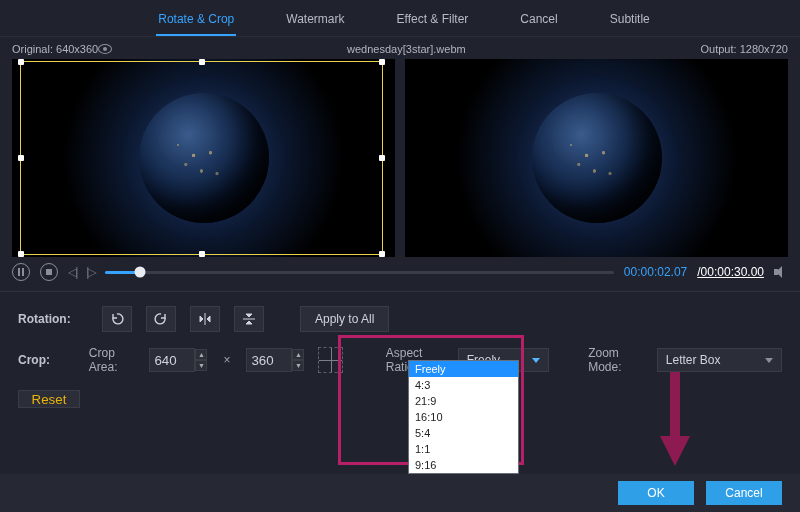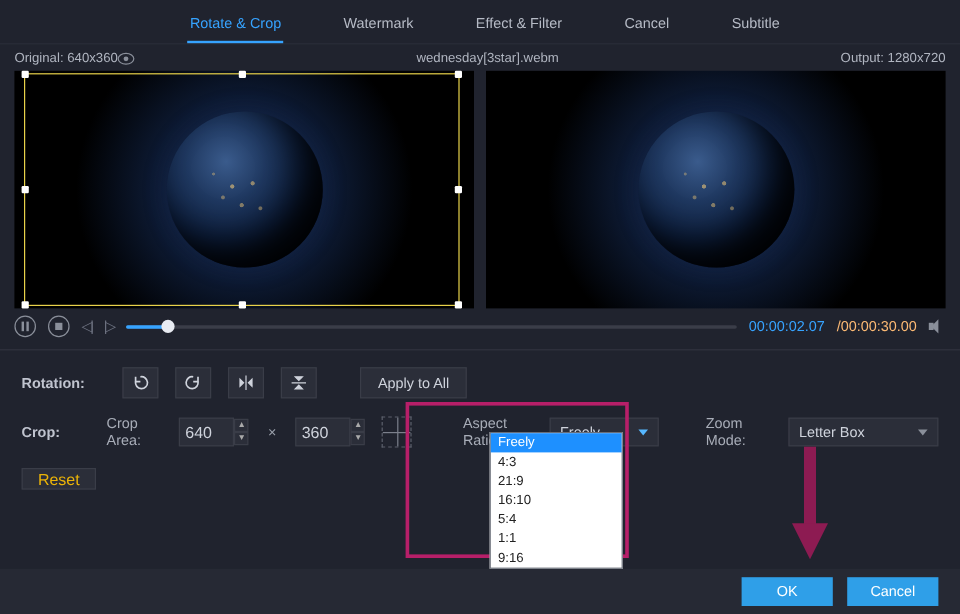--- a/index.html
+++ b/index.html
@@ -65,21 +65,21 @@
   }
   .pause-bars { width:6px; display:flex; gap:2px; }
   .pause-bars span{width:2px;height:8px;background:#8a8f9a;}
   .stop-sq { width:6px;height:6px;background:#8a8f9a;}
   .skip { color:#6d7280; cursor:pointer; font-size:12px; letter-spacing:-2px; }
   .timeline { flex: 1; position: relative; height: 14px; display:flex;align-items:center; }
   .timeline-track { height: 3px; width: 100%; background: #3a3d48; border-radius: 2px; position:relative; }
   .timeline-fill { position:absolute; left:0; top:0; bottom:0; width: 7%; background:#36a3ff; border-radius:2px; }
   .timeline-thumb { position:absolute; left:7%; top:50%; width:11px; height:11px; background:#e8ebf2; border-radius:50%; transform:translate(-50%,-50%); }
   .timecur { color:#36a3ff; }
-  .timetot { color:#fdba74; }
+  .timetot { color:#ffffff;text-decoration:underline; }
   .vol-icon { width:14px;height:12px; position:relative; cursor:pointer;}
   .vol-icon::before{content:"";position:absolute;left:0;top:3px;width:4px;height:6px;background:#8a8f9a;}
   .vol-icon::after{content:"";position:absolute;left:2px;top:0;border-top:6px solid transparent;border-bottom:6px solid transparent;border-right:6px solid #8a8f9a;}
 
   .controls { padding: 14px 18px 0 18px; }
   .ctrl-row { display:flex; align-items:center; gap: 14px; margin-bottom: 14px; }
   .ctrl-label { width: 70px; color:#c0c4cf; font-weight:600; }
   .sq-btn {
     width: 30px; height: 26px; background:#2b2e39; border:1px solid #3a3d48;
     display:flex;align-items:center;justify-content:center;cursor:pointer;color:#cfd3dc;

